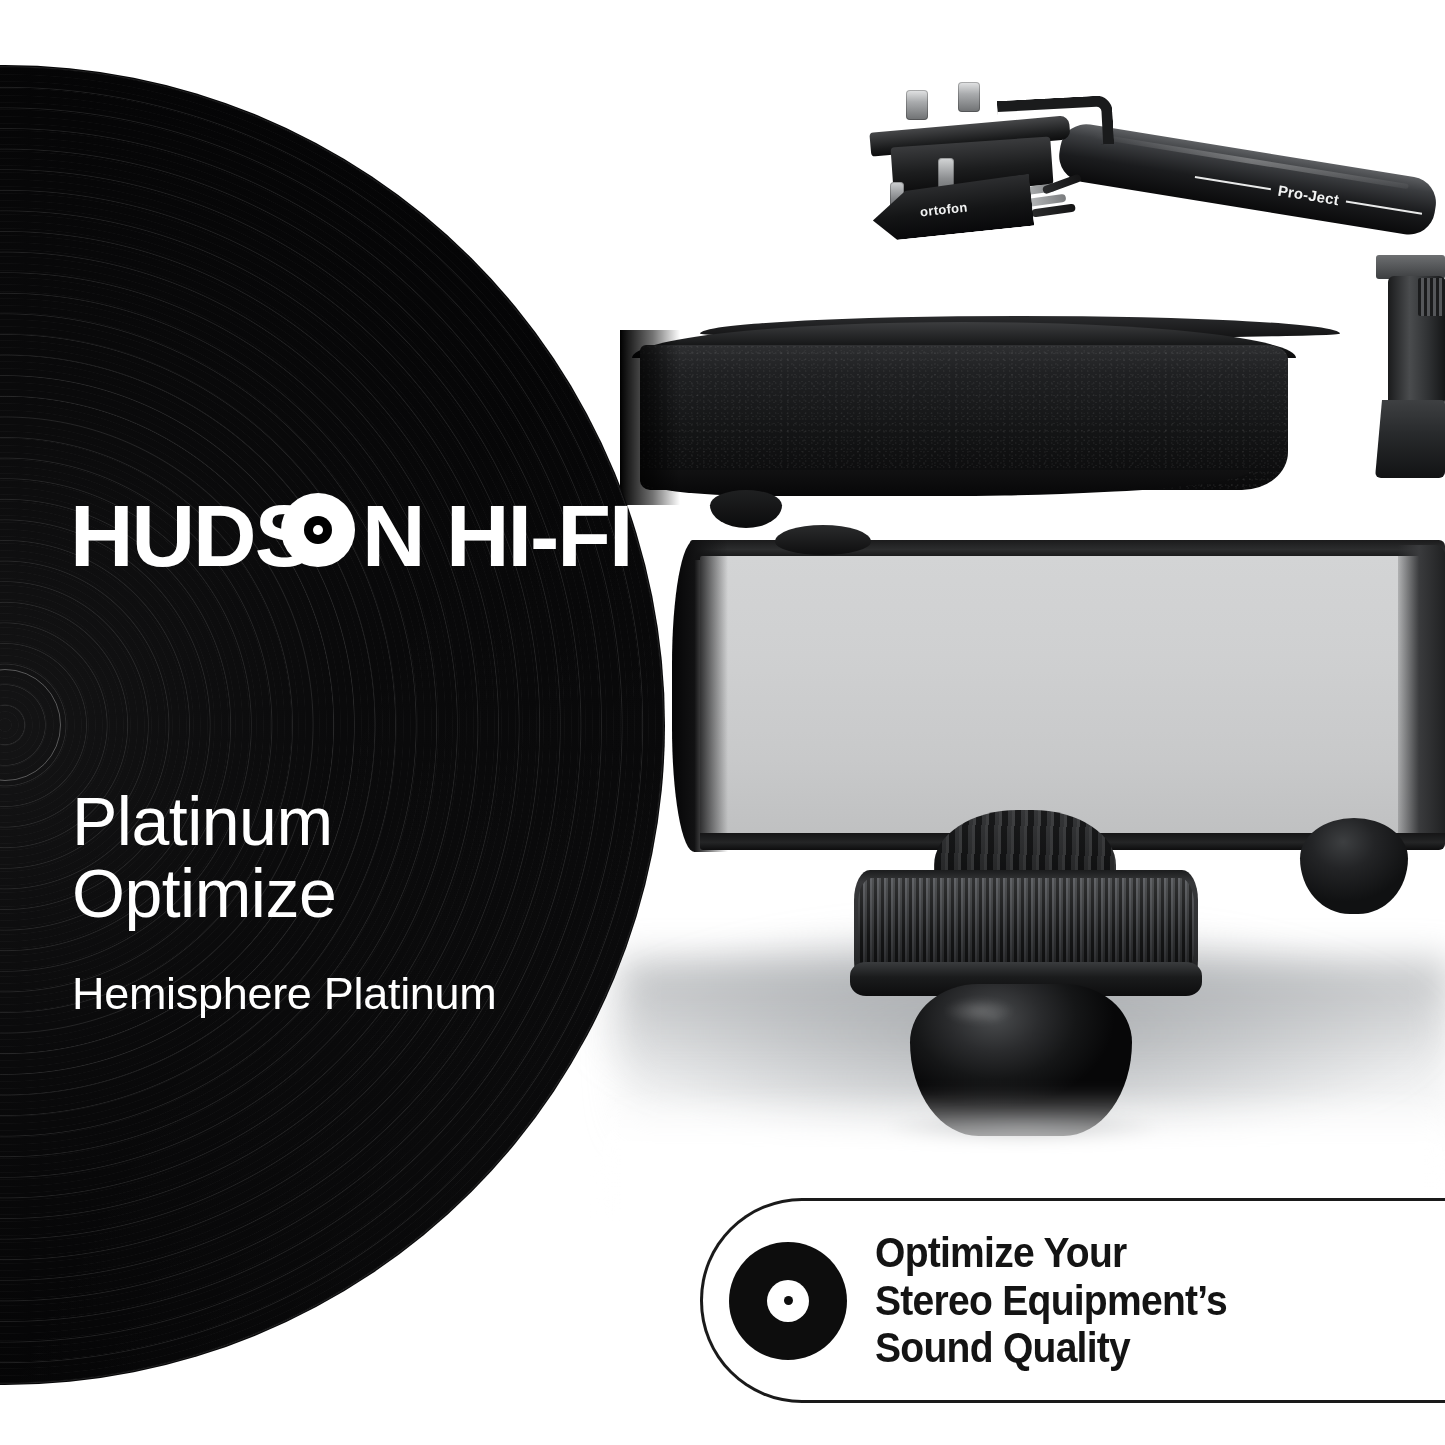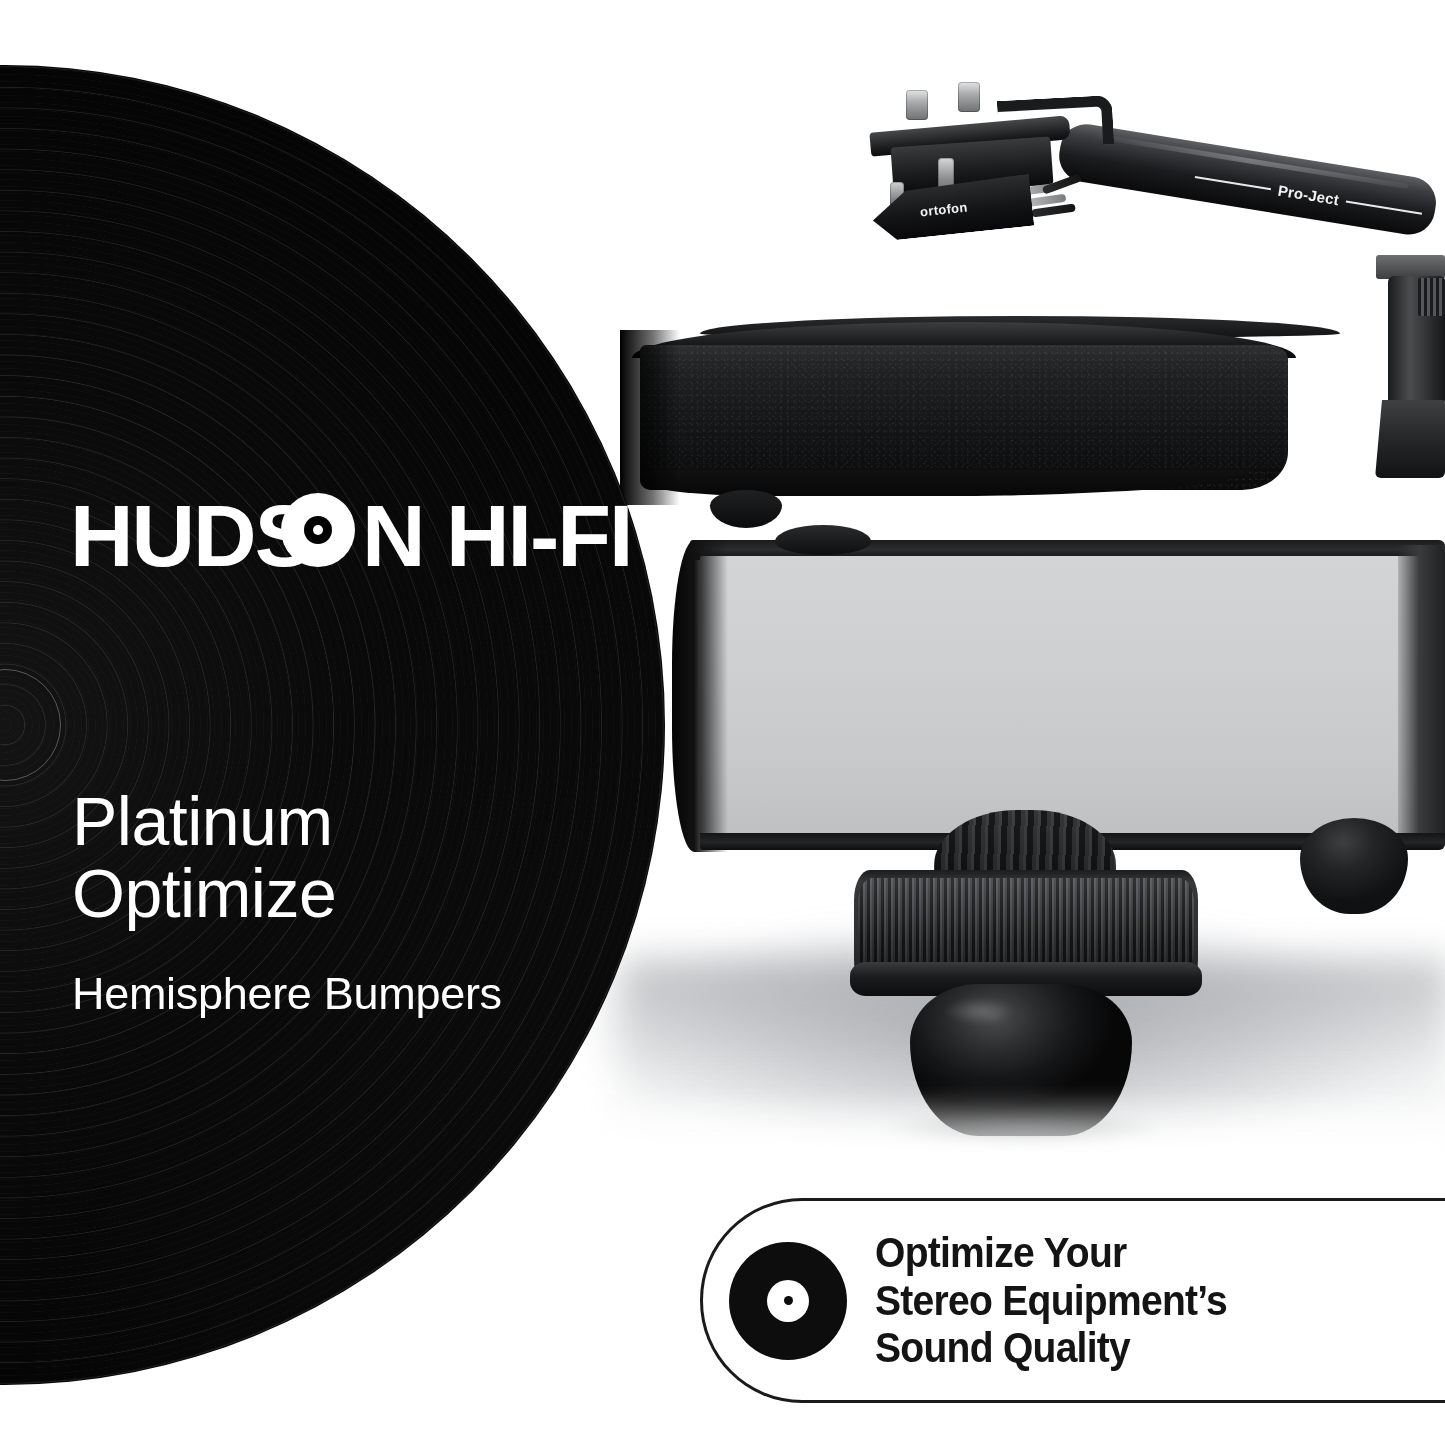--- a/index.html
+++ b/index.html
@@ -705,21 +705,21 @@
       </g>
       <text class="logo-text" x="292" y="88">N HI-FI</text>
     </svg>
   </div>
 
   <div class="headline">
     <div class="l1">Platinum</div>
     <div class="l2">Optimize</div>
   </div>
 
-  <div class="subhead">Hemisphere Bumpers</div>
+  <div class="subhead">Hemisphere Platinum</div>
 
   <div class="badge">
     <div class="badge-vinyl">
       <span class="inner-label"></span>
       <span class="spindle-hole"></span>
     </div>
     <div class="badge-text">
       <span>Optimize Your</span>
       <span>Stereo Equipment’s</span>
       <span>Sound Quality</span>

